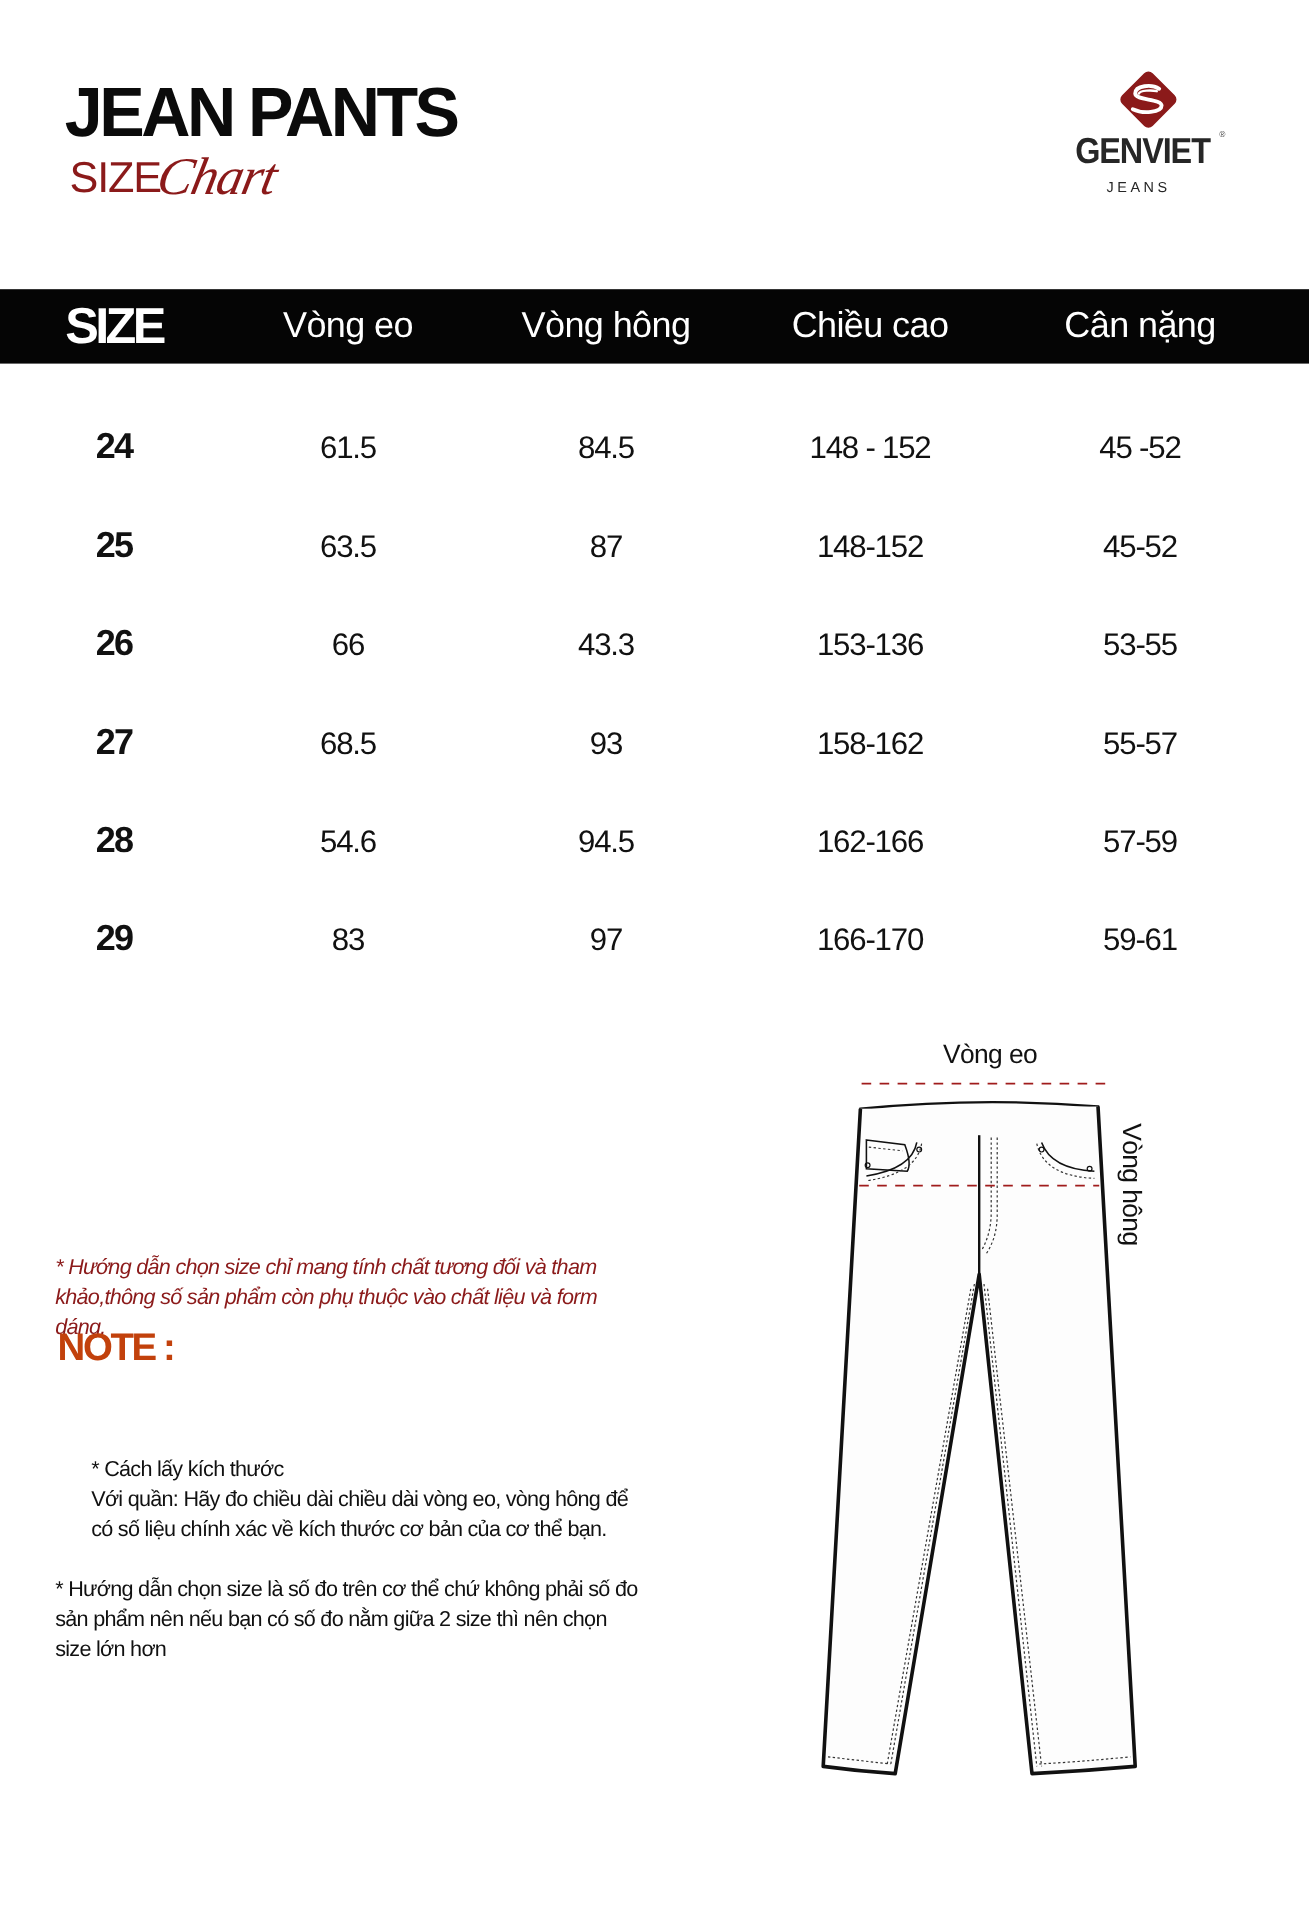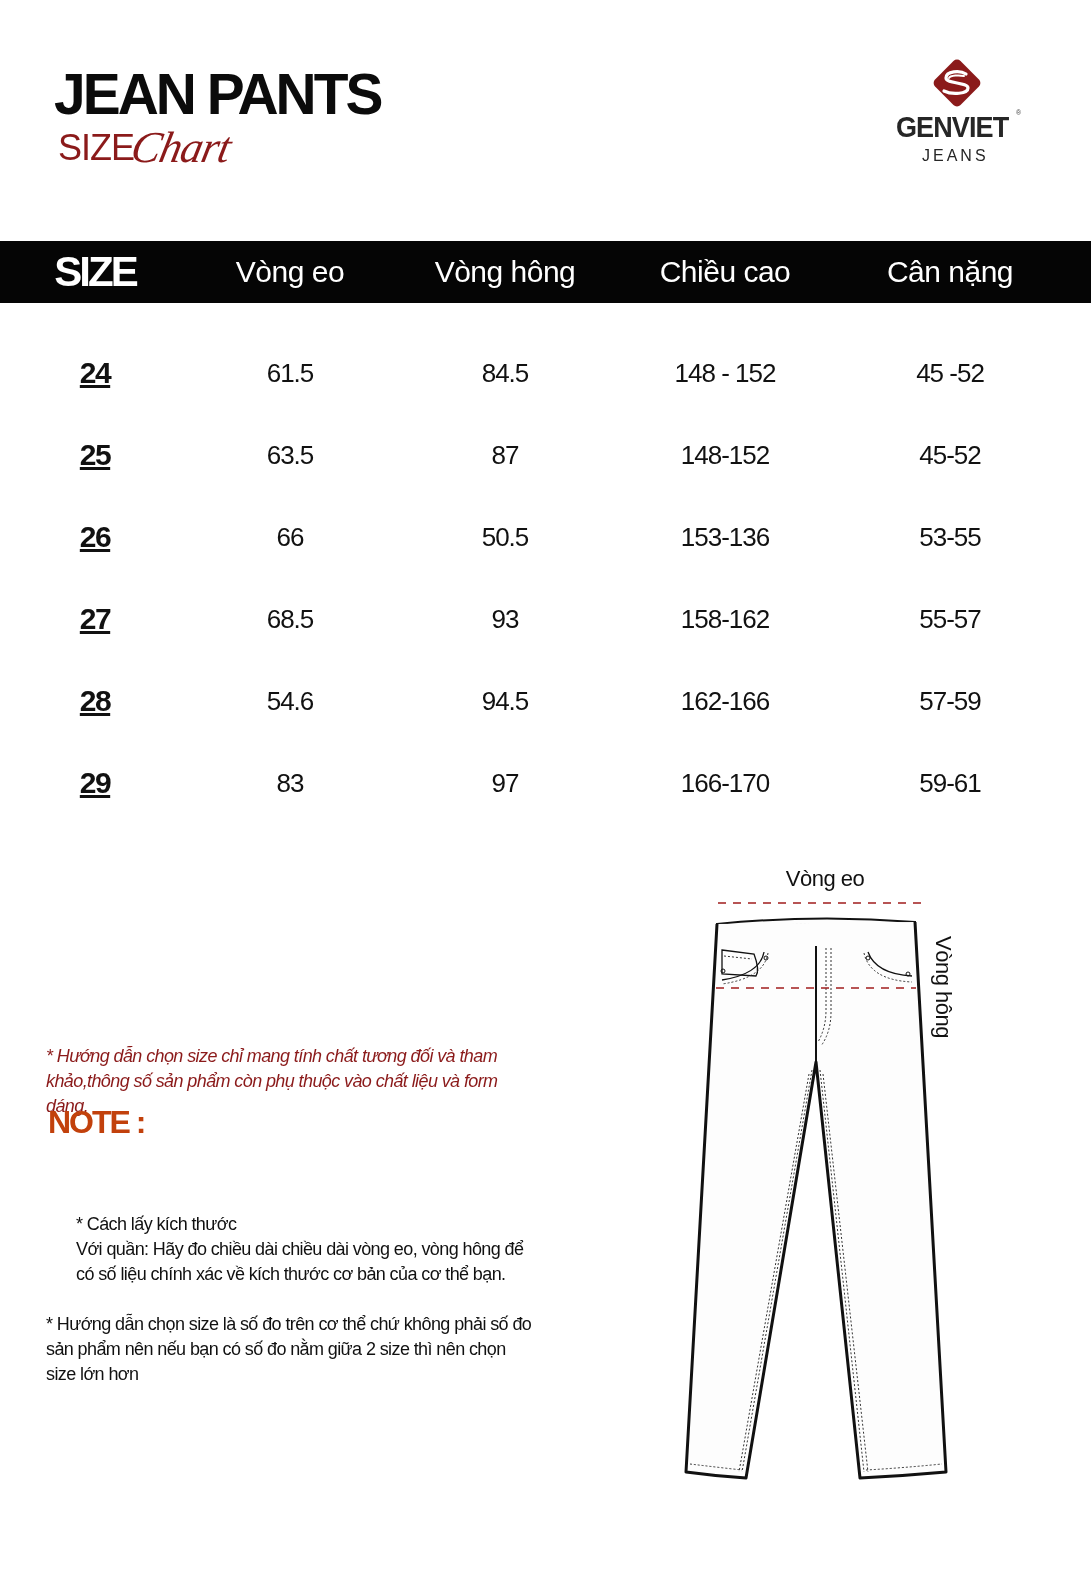--- a/index.html
+++ b/index.html
@@ -26,41 +26,41 @@
   .logo { position: absolute; left: 896px; top: 56px; width: 130px; height: 115px; text-decoration: underline; }
   .logo-mark { position: absolute; left: 34px; top: 0; width: 54px; height: 54px; }
   .logo-name {
     position: absolute; left: 0; top: 54px; width: 130px;
     font-family: "Liberation Sans", sans-serif; font-weight: 700; font-size: 30px;
     letter-spacing: -1px; color: #262626; transform: scaleX(0.9); transform-origin: left;
     line-height: 34px;
   }
   .logo-reg { position: absolute; left: 120px; top: 53px; font-size: 7px; color: #444; }
   .logo-sub {
-    position: absolute; left: 26px; top: 90px; font-size: 16px; letter-spacing: 3px;
+    position: absolute; left: 26px; top: 90px; font-size: 12px; letter-spacing: 3px;
     color: #262626; line-height: 20px;
   }
 
   .table-header {
     position: absolute; left: 0; top: 241px; width: 1091px; height: 62px;
     background: #050505; color: #fff;
   }
   .th {
     position: absolute; top: 0; height: 62px; line-height: 62px; text-align: center;
     font-size: 30px; white-space: nowrap; letter-spacing: -0.5px;
   }
   .th.size-col { font-weight: 700; font-size: 42px; letter-spacing: -3px; }
 
   .rows { position: absolute; left: 0; top: 332px; width: 1091px; }
   .tr { position: relative; height: 82px; }
   .td {
     position: absolute; top: 0; height: 82px; line-height: 82px; text-align: center;
     font-size: 26px; color: #111; white-space: nowrap; letter-spacing: -1px;
   }
-  .td.size-col { font-weight: 700; font-size: 30px; letter-spacing: -1.5px; text-decoration: underline; }
+  .td.size-col { font-weight: 700; font-size: 30px; letter-spacing: -1.5px; }
 
   .col0 { left: 40px; width: 110px; }
   .col1 { left: 200px; width: 180px; }
   .col2 { left: 410px; width: 190px; }
   .col3 { left: 630px; width: 190px; }
   .col4 { left: 850px; width: 200px; }
 
   .disclaimer {
     position: absolute; left: 46px; top: 1044px; width: 490px;
     font-style: italic; font-size: 18px; line-height: 25px; color: #8b1a1a; letter-spacing: -0.6px;
@@ -125,21 +125,21 @@
   <div class="tr">
     <div class="td size-col col0">25</div>
     <div class="td col1">63.5</div>
     <div class="td col2">87</div>
     <div class="td col3">148-152</div>
     <div class="td col4">45-52</div>
   </div>
   <div class="tr">
     <div class="td size-col col0">26</div>
     <div class="td col1">66</div>
-    <div class="td col2">50.5</div>
+    <div class="td col2">43.3</div>
     <div class="td col3">153-136</div>
     <div class="td col4">53-55</div>
   </div>
   <div class="tr">
     <div class="td size-col col0">27</div>
     <div class="td col1">68.5</div>
     <div class="td col2">93</div>
     <div class="td col3">158-162</div>
     <div class="td col4">55-57</div>
   </div>

